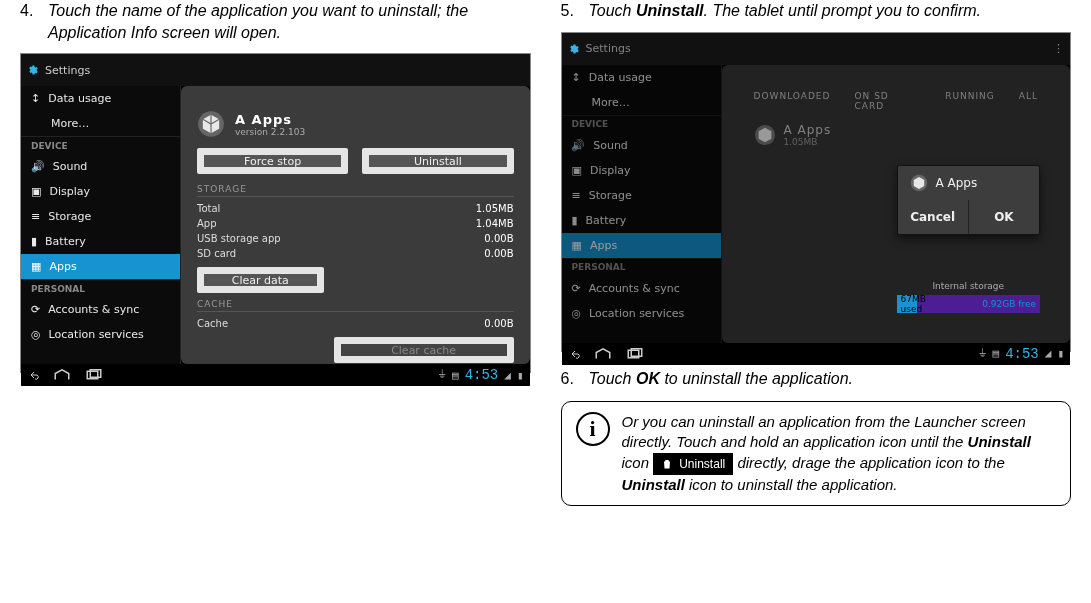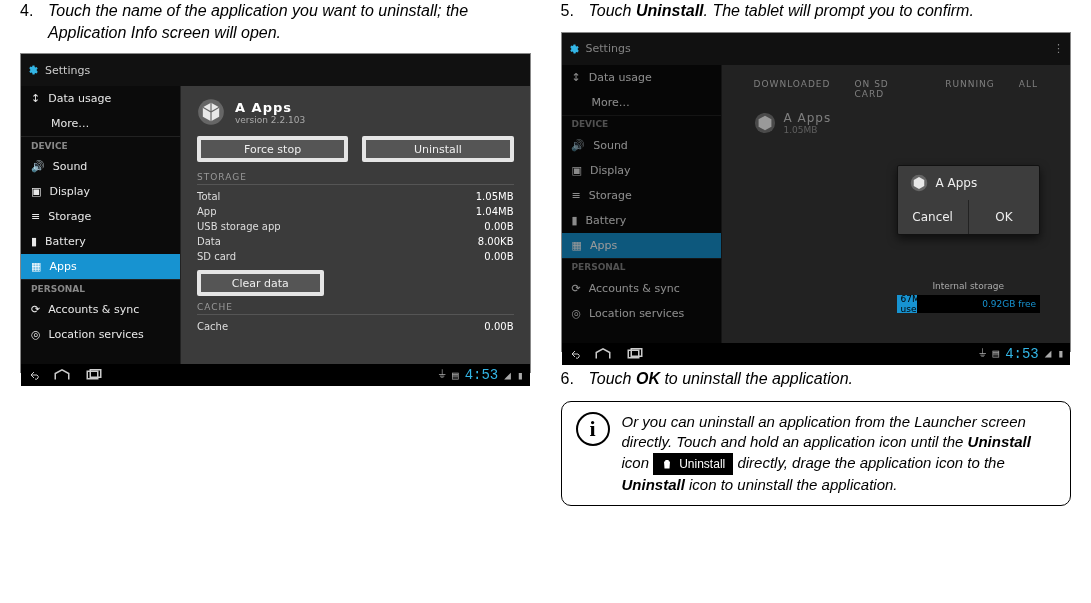--- a/index.html
+++ b/index.html
@@ -74,56 +74,57 @@
   .sb-side .hdr {
     height: 18px; padding: 0 10px; color:#888; font-size:9px;
     display:flex; align-items:center;
     border-top:1px solid #222;
     font-weight:bold;
   }
   .sb-side .item.sel { background:#1793d1; color:#fff; }
   .sb-main {
     flex:1;
     background:#3b3b3b;
-    padding: 8px 16px;
+    padding: 20px 16px;
     position:relative;
+    border-radius:6px;
   }
   .sb-main.darker { background:#222; }
   .apphdr { display:flex; gap:10px; align-items:center; padding:4px 0 10px; }
   .apphdr .cube { width:28px; height:28px; }
   .apphdr .t1 { color:#fff; font-weight:bold; font-size:13px; letter-spacing:1px;}
   .apphdr .t2 { color:#aaa; font-size:9px; }
   .btnrow { display:flex; gap:14px; margin-bottom:10px; }
   .btn {
     flex:1; height:26px; background:#555; color:#eee;
     display:flex; align-items:center; justify-content:center;
-    font-size:11px; border:4px solid #e5e5e5; border-radius:2px;
+    font-size:11px; border:7px solid #e5e5e5; border-radius:2px;
   }
   .sect { color:#999; font-size:9px; letter-spacing:1px; margin:6px 0 4px; border-bottom:1px solid #555; padding-bottom:2px;}
   .kv { display:flex; justify-content:space-between; color:#ddd; font-size:10px; padding:2px 0; }
   .kv span:last-child { color:#fff; }
   .btnrow2 { display:flex; gap:10px; margin-top:6px;text-align:right;}
   .btn.dim { background:#444; color:#888; }
   
   .tabsrow { display:flex; gap:24px; color:#bbb; font-size:9px; letter-spacing:1px; padding:6px 16px;}
   .dimrow { display:flex; gap:8px; align-items:center; padding:0 16px; color:#888; font-size:11px;}
   .dimrow .name { color:#bbb; font-size:12px; letter-spacing:1px;}
   .dialog {
     position:absolute; left:175px; right:30px; top:100px;
     background:#3d3d3d; border:1px solid #111; border-radius:2px;
     box-shadow:0 4px 10px rgba(0,0,0,0.6);
   }
   .dlg-h { display:flex; align-items:center; gap:8px; padding:8px 12px; color:#eee; font-size:12px; }
   .dlg-m { padding:6px 12px 14px; color:#ccc; font-size:11px; border-bottom:1px solid #222;}
-  .dlg-b { display:flex; }
+  .dlg-b { display:flex;font-weight:bold; }
   .dlg-b .half { flex:1; text-align:center; padding:10px 0; color:#eee; font-size:12px; }
   .dlg-b .half:first-child { border-right:1px solid #222; }
   .storagebar {
     position:absolute; left:175px; right:30px; bottom:30px; height:18px;
-    background:#000000; display:flex; align-items:center; font-size:9px; color:#ddd;
+    background:#4c1d95; display:flex; align-items:center; font-size:9px; color:#ddd;
   }
   .storagebar .used { height:100%; background:#1793d1; width:14%; display:flex; align-items:center; padding:0 4px; color:#000;}
   .storagebar .lab { position:absolute; left:50%; transform:translateX(-50%); top:-14px; color:#aaa; font-size:9px;}
   .storagebar .free { margin-left:auto; padding-right:4px; color:#1793d1;}
   
   .sb-nav {
     height:22px; background:#000; display:flex; align-items:center;
     padding:0 6px; gap:14px;
   }
   .sb-nav .right { margin-left:auto; display:flex; align-items:center; gap:6px; color:#33b5e5; font-size:14px; font-family:"Courier New",monospace;}
@@ -237,37 +238,34 @@
             </div>
           <div class="kv">
               <span>App</span>
               <span>1.04MB</span>
             </div>
           <div class="kv">
               <span>USB storage app</span>
               <span>0.00B</span>
             </div>
           <div class="kv">
-              <span>Data</span>
-              <span>8.00KB</span>
-            </div>
-          <div class="kv">
               <span>SD card</span>
               <span>0.00B</span>
             </div>
           <div class="btnrow2">
             <div class="btn" style="flex:0 0 40%">Clear data</div>
           </div>
           <div class="sect">CACHE</div>
           <div class="kv">
               <span>Cache</span>
               <span>0.00B</span>
             </div>
           <div class="btnrow2">
             <div style="flex:0 0 40%"></div>
+            <div class="btn dim">Clear cache</div>
           </div>
         </div>
       </div>
       <div class="sb-nav">
         <svg class="miniicon" viewBox="0 0 24 24" stroke="#ccc" fill="none" stroke-width="2">
             <path d="M14 6l-6 6 6 6M8 12h12a4 4 0 01-4 8"></path>
           </svg>
         <svg class="miniicon" style="width:18px;height:14px" viewBox="0 0 24 16" stroke="#ccc" fill="none" stroke-width="2">
             <path d="M3 14V6l9-5 9 5v8"></path>
           </svg>
@@ -283,21 +281,21 @@
           <span class="sys">▮</span>
         </div>
       </div>
     </div>
   </div>
 
   <div class="col">
     <div class="step">
       <div class="step-num">5.</div>
       <div class="step-text">
-        <span>Touch </span><b>Uninstall</b><span>. The tablet will prompt you to confirm.</span>
+        <span>Touch </span><b>Uninstall</b><span>. The tablet until prompt you to confirm.</span>
       </div>
     </div>
 
     <div class="screenshot">
       <div class="sb-top">
         <svg class="gear" viewBox="0 0 24 24" fill="#33b5e5">
             <circle cx="12" cy="12" r="3"></circle>
             <path d="M19.4 13a7.5 7.5 0 000-2l2-1.5-2-3.4-2.3.9a7.5 7.5 0 00-1.7-1L15 3h-4l-.4 2a7.5 7.5 0 00-1.7 1l-2.3-.9-2 3.4L6.6 11a7.5 7.5 0 000 2l-2 1.5 2 3.4 2.3-.9a7.5 7.5 0 001.7 1L11 21h4l.4-2a7.5 7.5 0 001.7-1l2.3.9 2-3.4z"></path>
           </svg>
         <span class="faint">Settings</span>

